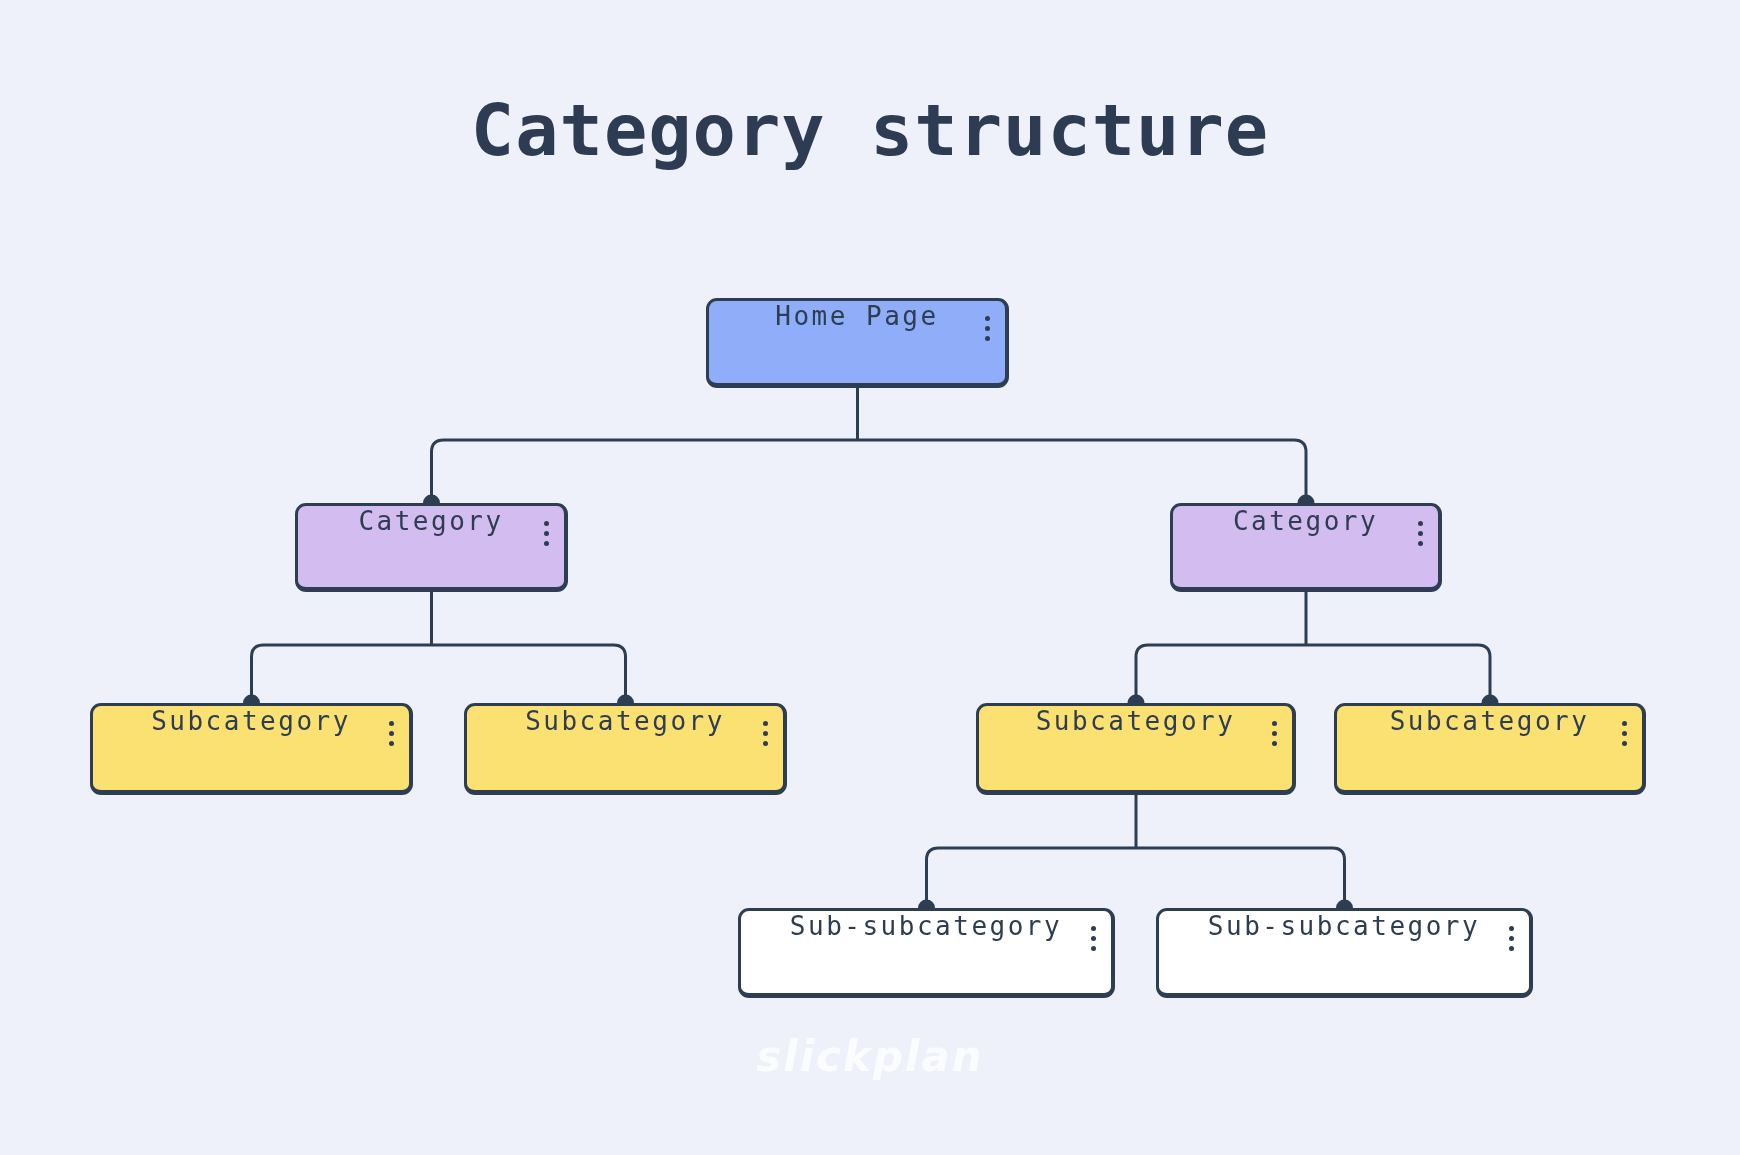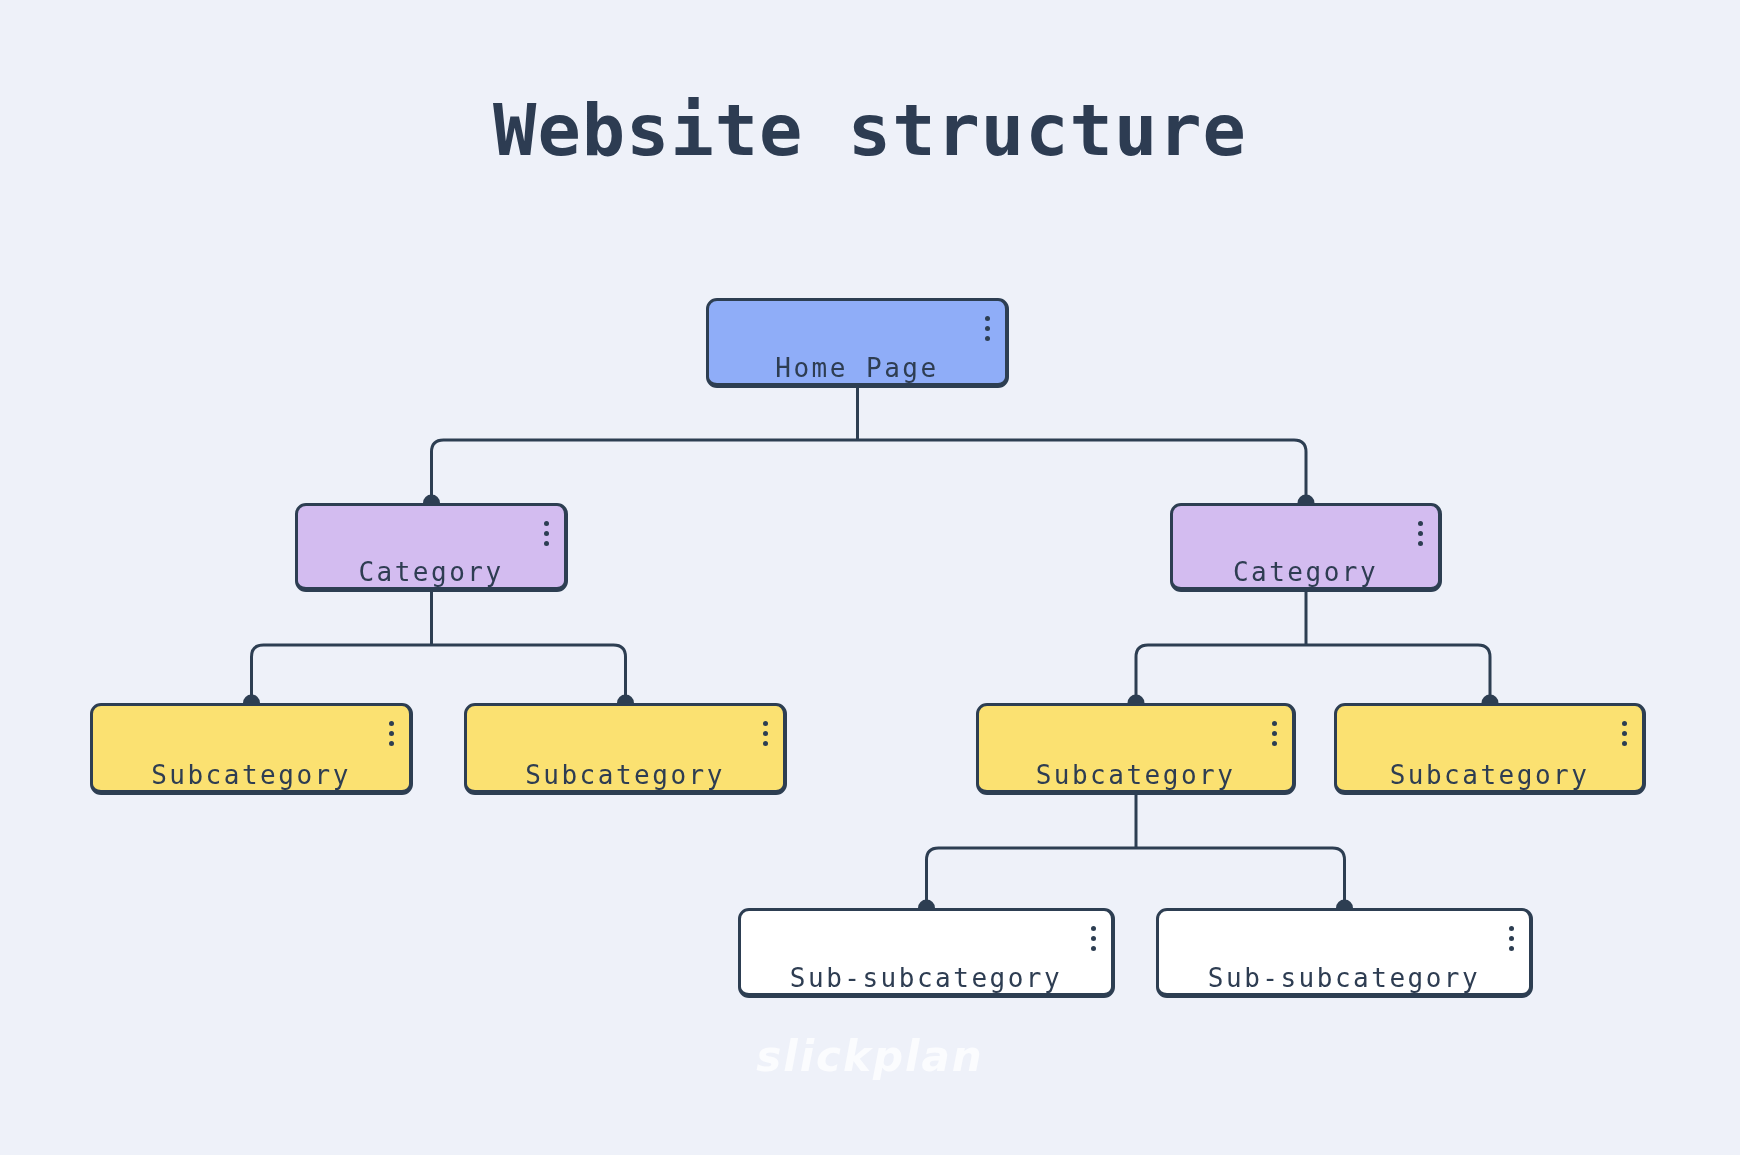--- a/index.html
+++ b/index.html
@@ -34,21 +34,21 @@
     pointer-events: none;
   }
   .node {
     position: absolute;
     box-sizing: border-box;
     border: 3px solid #2d3e52;
     border-right-width: 4px;
     border-bottom-width: 5px;
     border-radius: 11px;
     display: flex;
-    align-items: flex-end;
+    align-items: flex-start;
     justify-content: center;
     cursor: pointer;
   }
   .node-label {
     font-size: 26px;
     letter-spacing: 2.5px;
     color: #2e3d52;
     white-space: nowrap;
     user-select: none;
   }
@@ -81,21 +81,21 @@
     font-size: 42px;
     letter-spacing: 2px;
     color: #fbfcfe;
     user-select: none;
   }
 </style>
 </head>
 <body style="background: rgb(238, 241, 249);">
 
 <div class="stage" style="background: rgb(238, 241, 249);">
-  <div class="diagram-title">Website structure</div>
+  <div class="diagram-title">Category structure</div>
   <svg class="connectors" width="1740" height="1155" viewBox="0 0 1740 1155">
       <path d="M 857.5 388 L 857.5 440" fill="none" stroke="#2d3e52" stroke-width="3"></path>
       <path d="M 431.5 503 L 431.5 452 Q 431.5 440 443.5 440 L 1294 440 Q 1306 440 1306 452 L 1306 503" fill="none" stroke="#2d3e52" stroke-width="3"></path>
       <circle cx="431.5" cy="503" r="8.5" fill="#2d3e52"></circle>
       <circle cx="1306" cy="503" r="8.5" fill="#2d3e52"></circle>
       <path d="M 431.5 592 L 431.5 645" fill="none" stroke="#2d3e52" stroke-width="3"></path>
       <path d="M 251.5 703 L 251.5 657 Q 251.5 645 263.5 645 L 613.5 645 Q 625.5 645 625.5 657 L 625.5 703" fill="none" stroke="#2d3e52" stroke-width="3"></path>
       <circle cx="251.5" cy="703" r="8.5" fill="#2d3e52"></circle>
       <circle cx="625.5" cy="703" r="8.5" fill="#2d3e52"></circle>
       <path d="M 1306 592 L 1306 645" fill="none" stroke="#2d3e52" stroke-width="3"></path>

